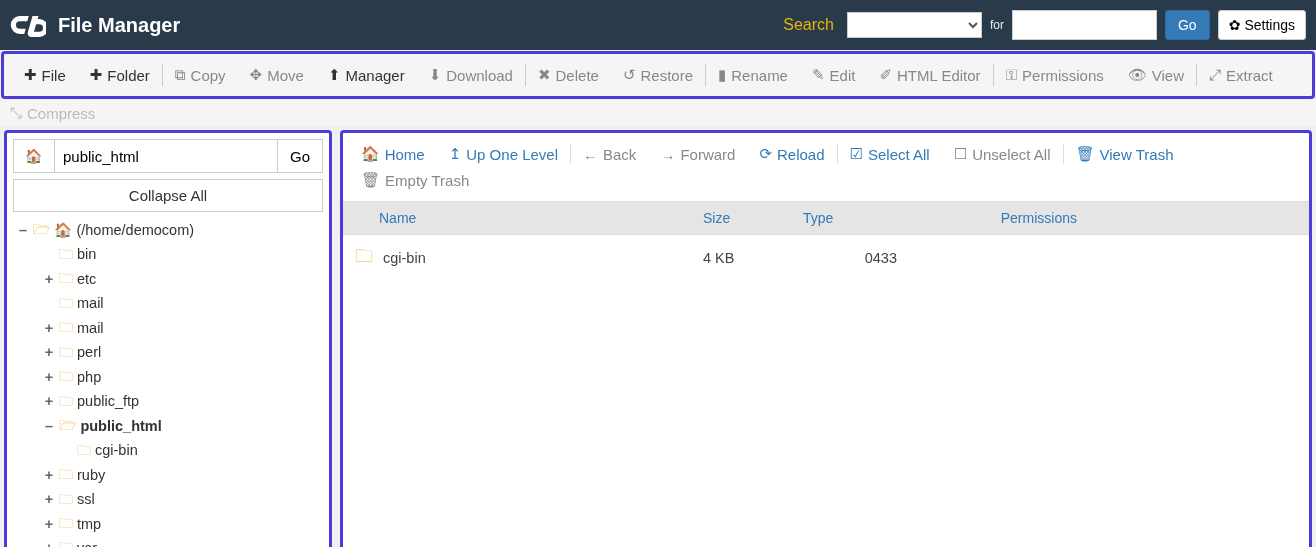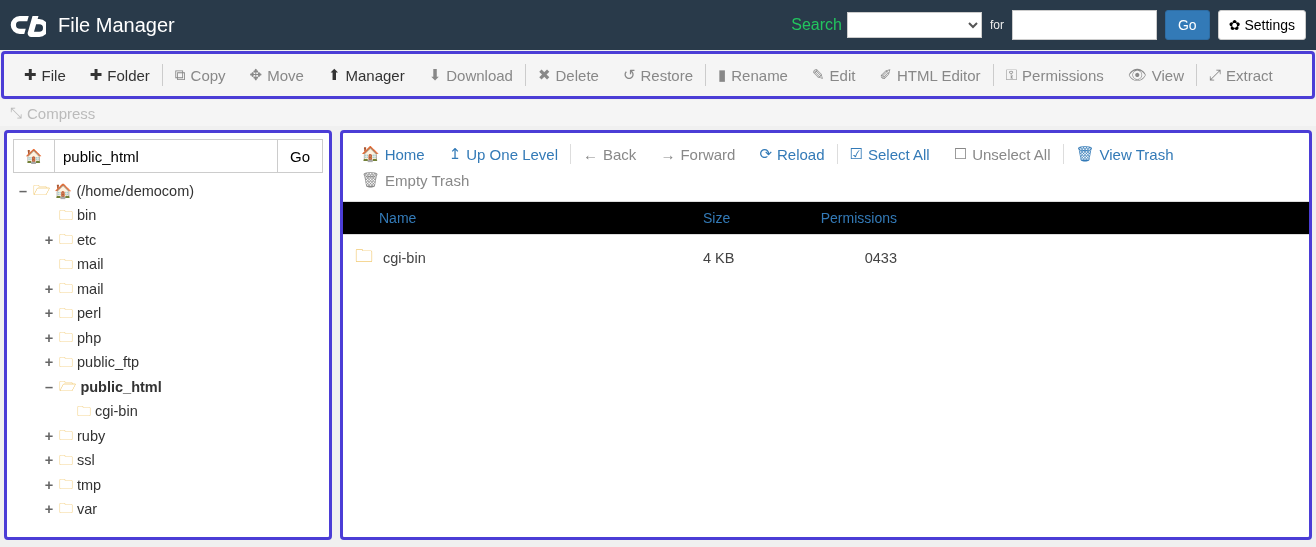--- a/index.html
+++ b/index.html
@@ -1,22 +1,22 @@
 <!DOCTYPE html>
 <html><head>
 <meta charset="utf-8">
 <style>
 *{box-sizing:border-box;margin:0;padding:0;font-family:"Helvetica Neue",Arial,sans-serif}
 body{background:#f0f0f0;width:1316px;font-size:14px;color:#333}
 .header{background:#293a4a;height:50px;display:flex;align-items:center;padding:0 10px;color:#fff}
 .cp-logo{font-weight:bold;font-size:22px;font-style:italic;margin-right:12px;display:flex;align-items:center}
 .cp-logo svg{height:26px;width:36px}
-.app-title{font-size:20px;font-weight:400}
+.app-title{font-size:20px;font-weight:700}
 .header-spacer{flex:1}
-.search-label{color:#22c55e;font-size:16px;margin-right:5px}
+.search-label{color:#eab308;font-size:16px;margin-right:13px}
 .search-select{background:#fff;border:1px solid #ccc;height:22px;padding:12px 6px;width:135px;font-size:13px;color:#555}
 .for-label{color:#eee;margin:0 8px;font-size:12px}
 .search-input{height:30px;width:145px;border:1px solid #ccc;padding:0 6px}
 .go-btn{background:#337ab7;color:#fff;border:1px solid #2e6da4;height:30px;padding:0 12px;margin-left:8px;border-radius:3px;cursor:pointer;font-size:14px}
 .settings-btn{background:#fff;border:1px solid #ccc;height:30px;padding:0 10px;margin-left:8px;border-radius:3px;cursor:pointer;font-size:14px;display:flex;align-items:center;gap:4px}
 .toolbar{background:#f5f5f5;padding:6px 8px;display:flex;flex-wrap:wrap;align-items:center;gap:0;border:3px solid #4b3dd6;border-radius:4px;margin:1px}
 .tb-btn{padding:6px 12px;display:flex;align-items:center;gap:5px;color:#888;cursor:pointer;font-size:15px}
 .tb-btn.dark{color:#333}
 .tb-sep{width:1px;height:22px;background:#ccc}
 .compress-row{background:#f5f5f5;padding:4px 10px;color:#bbb;font-size:15px;display:flex;align-items:center;gap:5px}
@@ -33,21 +33,21 @@
 .folder-ico{color:#ecb53a;font-size:14px}
 .tree .l0{padding-left:4px}
 .tree .l1{padding-left:30px}
 .tree .l2{padding-left:48px}
 .tree-node.selected .lbl{font-weight:bold}
 .main{flex:1;border:3px solid #4b3dd6;border-radius:4px;background:#fff;min-height:410px}
 .nav-row{display:flex;align-items:center;padding:8px 6px;border-bottom:1px solid #ddd;gap:0;flex-wrap:wrap}
 .nav-btn{padding:4px 12px;display:flex;align-items:center;gap:5px;font-size:15px;cursor:pointer;color:#888}
 .nav-btn.link{color:#337ab7}
 .nav-sep{width:1px;height:20px;background:#ddd}
-.table-head{display:flex;background:#000000;border-bottom:1px solid #ddd;padding:8px 0;font-size:14px}
+.table-head{display:flex;background:#e5e5e5;border-bottom:1px solid #ddd;padding:8px 0;font-size:14px}
 .th{color:#337ab7;cursor:pointer}
 .c-name{width:360px;padding-left:36px}
 .c-size{width:100px}
 .c-mod{width:200px}
 .c-type{width:180px}
 .c-perm{width:110px;text-align:right;padding-right:16px}
 .table-row{display:flex;padding:8px 0;font-size:14.5px;color:#444;align-items:center;cursor:pointer}
 .table-row .c-name{display:flex;align-items:center;gap:10px;padding-left:12px}
 </style>
 </head>
@@ -145,20 +145,21 @@
 <div class="content">
 
   <div class="sidebar">
     <div class="path-row">
       <div class="home-btn">
           <span>🏠</span>
         </div>
       <input class="path-input" value="public_html" style="">
       <button class="go2-btn">Go</button>
     </div>
+    <div class="collapse-bar">Collapse All</div>
     <div class="tree">
       <div class="tree-node l0">
         <span class="tree-toggle">–</span>
         <span class="folder-ico">🗁</span>
         <span>🏠</span>
         <span class="lbl">(/home/democom)</span>
       </div>
       <div id="tree-nodes">
           <div class="tree-node l1">
             <span class="tree-toggle">&nbsp;</span>
@@ -267,20 +268,21 @@
           <span>View Trash</span>
         </div>
       <div class="nav-btn">
           <span>🗑</span>
           <span>Empty Trash</span>
         </div>
     </div>
     <div class="table-head">
       <div class="th c-name">Name</div>
       <div class="th c-size">Size</div>
+      <div class="th c-type">Type</div>
       <div class="th c-perm">Permissions</div>
     </div>
     <div id="table-body">
         <div class="table-row">
           <div class="c-name">
             <span class="folder-ico" style="font-size:18px">🗀</span>
             <span>cgi-bin</span>
           </div>
           <div class="c-size">4 KB</div>
           <div class="c-perm">0433</div>

